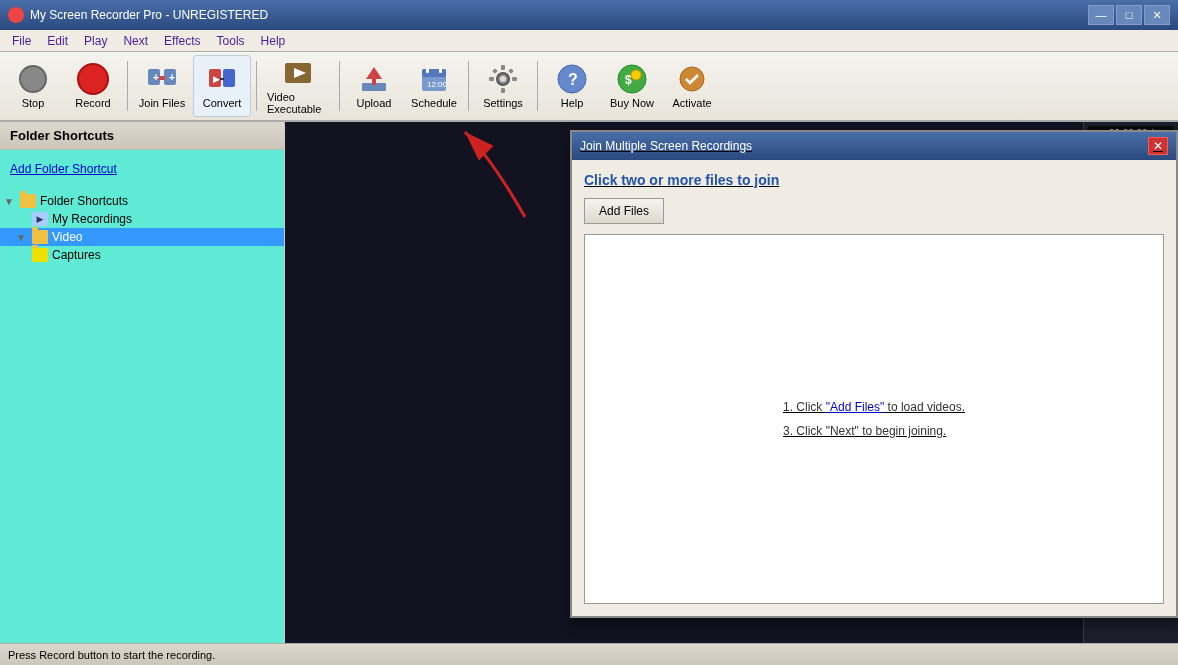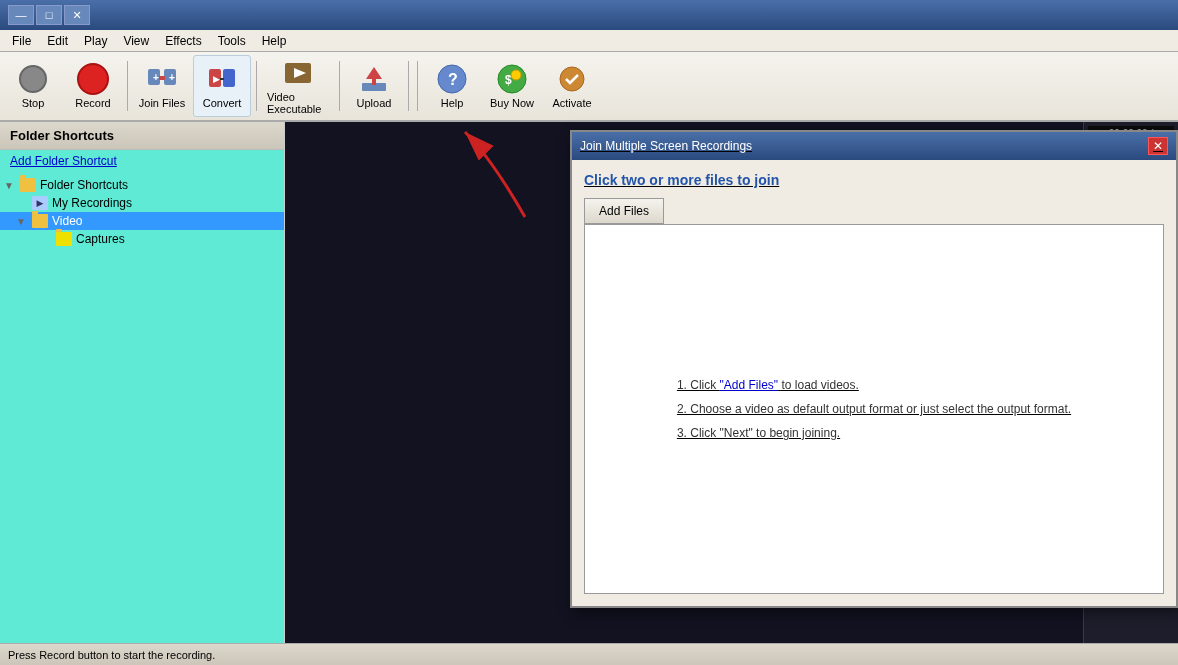--- a/index.html
+++ b/index.html
@@ -31,21 +31,21 @@
       height: 22px;
       background: #f0ece4;
       display: flex; align-items: center;
       padding: 0 4px;
       border-bottom: 1px solid #aaa;
     }
     .menu-item {
       padding: 2px 8px;
       font-size: 12px;
       cursor: pointer;
-      color: #000000;
+      color: #4c1d95;
     }
 
     
     .toolbar {
       height: 70px;
       background: linear-gradient(to bottom, #f5f3ee, #e8e4da);
       border-bottom: 2px solid #aaa;
       display: flex; align-items: center;
       padding: 0 4px; gap: 2px;
     }
@@ -89,39 +89,39 @@
     }
     .sidebar-header {
       background: linear-gradient(to bottom, #ddd8cc, #ccc6ba);
       padding: 6px 10px;
       font-weight: bold;
       font-size: 13px;
       border-bottom: 1px solid #bbb;
     }
     .sidebar-link {
       color: #0000cc;
-      padding: 4px 10px;
+      padding: 12px 10px;
       cursor: pointer;
       font-size: 12px;
       text-decoration: underline;
     }
     .tree-area { flex: 1; overflow: auto; padding: 4px 0; }
     .tree-item {
       display: flex; align-items: center;
       padding: 2px 4px;
       cursor: pointer;
       font-size: 12px;
     }
     .tree-item.selected { background: #3399ff; color: white; }
     .tree-toggle { width: 16px; font-size: 10px; color: #666; }
     .tree-folder-icon { width: 16px; height: 14px; background: #f0c040; border-radius: 1px; margin-right: 4px; position: relative; }
     .tree-folder-icon::before { content: ''; position: absolute; top: -3px; left: 0; width: 6px; height: 3px; background: #f0c040; border-radius: 1px 1px 0 0; }
     .tree-file-icon { width: 16px; height: 14px; background: #aaccff; border-radius: 1px; margin-right: 4px; font-size: 9px; display: flex; align-items: center; justify-content: center; color: #336; }
     .indent1 { padding-left: 16px; }
-    .indent2 { padding-left: 40px; }
+    .indent2 { padding-left: 16px; }
 
     
     .content-area {
       flex: 1;
       background: #1a1a2e;
       position: relative;
       overflow: hidden;
     }
     .right-panel {
       width: 95px;
@@ -218,20 +218,21 @@
       font-size: 14px;
       font-weight: bold;
       margin-bottom: 10px;
     }
     .add-files-btn {
       background: linear-gradient(to bottom, #f5f3ee, #ddd8cc);
       border: 1px solid #999;
       padding: 5px 14px;
       font-size: 12px;
       cursor: pointer;
+      margin-bottom: 10px;
       display: inline-block;
     }
     .file-list-area {
       border: 1px solid #999;
       background: white;
       height: 370px;
       display: flex; flex-direction: column;
       align-items: center; justify-content: center;
       padding: 20px;
       position: relative;
@@ -264,32 +265,36 @@
       position: absolute;
       top: 0; left: 0;
       pointer-events: none;
       z-index: 50;
     }
   </style>
 </head>
 <body>
 
 <div class="title-bar">
+  <div class="title-bar-left">
+    <div class="title-bar-icon"></div>
+    <span>My Screen Recorder Pro - UNREGISTERED</span>
+  </div>
   <div class="title-bar-controls">
     <div class="title-btn">—</div>
     <div class="title-btn">□</div>
     <div class="title-btn close">✕</div>
   </div>
 </div>
 
 <div class="menu-bar">
   <span class="menu-item">File</span>
   <span class="menu-item">Edit</span>
   <span class="menu-item">Play</span>
-  <span class="menu-item">View</span>
+  <span class="menu-item">Next</span>
   <span class="menu-item">Effects</span>
   <span class="menu-item">Tools</span>
   <span class="menu-item">Help</span>
 </div>
 
 <div class="toolbar">
 
   <div class="tool-btn">
     <div class="tool-icon">
       <div class="stop-icon"></div>
@@ -347,22 +352,49 @@
     <div class="tool-icon">
       <svg width="32" height="32" viewBox="0 0 32 32">
         <rect x="4" y="20" width="24" height="8" fill="#6688bb" rx="1"></rect>
         <polygon points="16,4 24,16 8,16" fill="#cc4444"></polygon>
         <rect x="14" y="14" width="4" height="8" fill="#cc4444"></rect>
       </svg>
     </div>
     <span>Upload</span>
   </div>
 
+  <div class="tool-btn">
+    <div class="tool-icon">
+      <svg width="32" height="32" viewBox="0 0 32 32">
+        <rect x="4" y="6" width="24" height="22" fill="#7799cc" rx="2"></rect>
+        <rect x="4" y="6" width="24" height="8" fill="#5577bb" rx="2"></rect>
+        <rect x="8" y="2" width="3" height="8" fill="#fff" rx="1"></rect>
+        <rect x="21" y="2" width="3" height="8" fill="#fff" rx="1"></rect>
+        <text x="9" y="24" font-size="8" fill="white">12:00</text>
+      </svg>
+    </div>
+    <span>Schedule</span>
+  </div>
   <div class="tool-separator"></div>
 
+  <div class="tool-btn">
+    <div class="tool-icon">
+      <svg width="32" height="32" viewBox="0 0 32 32">
+        <circle cx="16" cy="16" r="6" fill="#888" stroke="#555" stroke-width="2"></circle>
+        <circle cx="16" cy="16" r="3" fill="#ddd"></circle>
+        <rect x="14" y="2" width="4" height="5" fill="#888" rx="1"></rect>
+        <rect x="14" y="25" width="4" height="5" fill="#888" rx="1"></rect>
+        <rect x="2" y="14" width="5" height="4" fill="#888" rx="1"></rect>
+        <rect x="25" y="14" width="5" height="4" fill="#888" rx="1"></rect>
+        <rect x="6" y="6" width="4" height="4" fill="#888" rx="1" transform="rotate(45 8 8)"></rect>
+        <rect x="22" y="6" width="4" height="4" fill="#888" rx="1" transform="rotate(45 24 8)"></rect>
+      </svg>
+    </div>
+    <span>Settings</span>
+  </div>
   <div class="tool-separator"></div>
 
   <div class="tool-btn">
     <div class="tool-icon">
       <svg width="32" height="32" viewBox="0 0 32 32">
         <circle cx="16" cy="16" r="14" fill="#6688cc" stroke="#4466aa" stroke-width="1"></circle>
         <text x="12" y="22" font-size="16" fill="white" font-weight="bold">?</text>
       </svg>
     </div>
     <span>Help</span>
@@ -448,21 +480,20 @@
         <div class="modal-titlebar">
           <span>Join Multiple Screen Recordings</span>
           <div class="modal-close-btn">✕</div>
         </div>
         <div class="modal-body">
           <div class="modal-subtitle">Click two or more files to join</div>
           <button class="add-files-btn">Add Files</button>
           <div class="file-list-area">
             <div class="instructions">
               <div>1. Click <span class="link">"Add Files"</span> to load videos.</div>
-              <div>2. Choose a video as default output format or just select the output format.</div>
               <div>3. Click "Next" to begin joining.</div>
             </div>
           </div>
         </div>
       </div>
     </div>
 
     <svg class="arrow-container" width="300" height="120" style="position:absolute; top:0; left:0; pointer-events:none; z-index:200;">
       <defs>
         <marker id="arrowhead" markerWidth="10" markerHeight="7" refX="10" refY="3.5" orient="auto">

